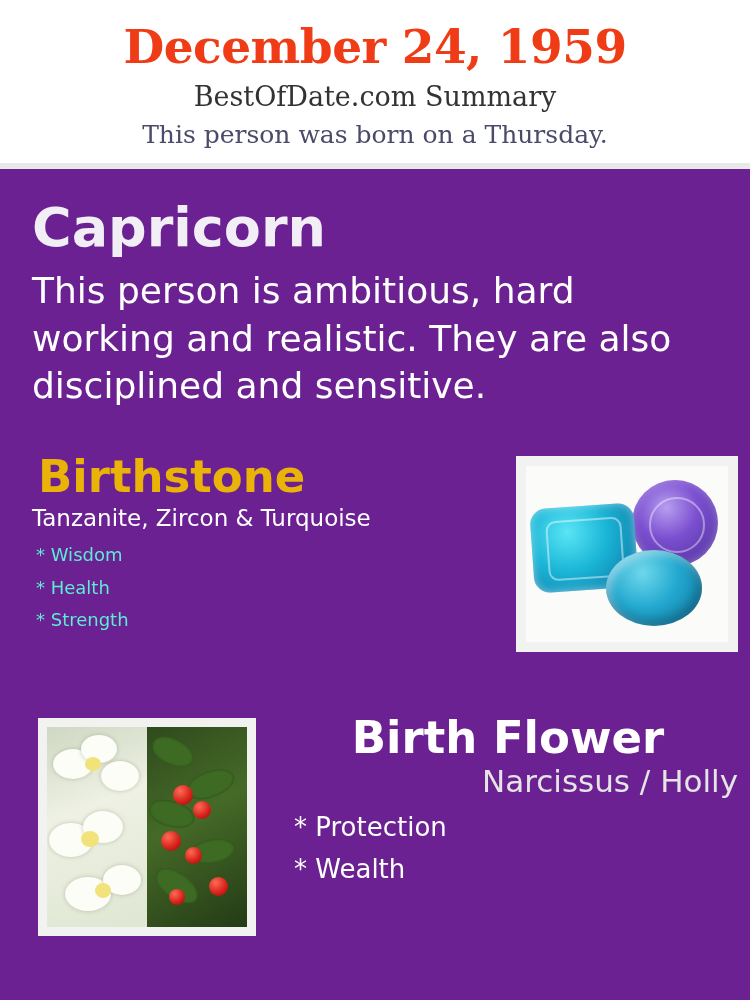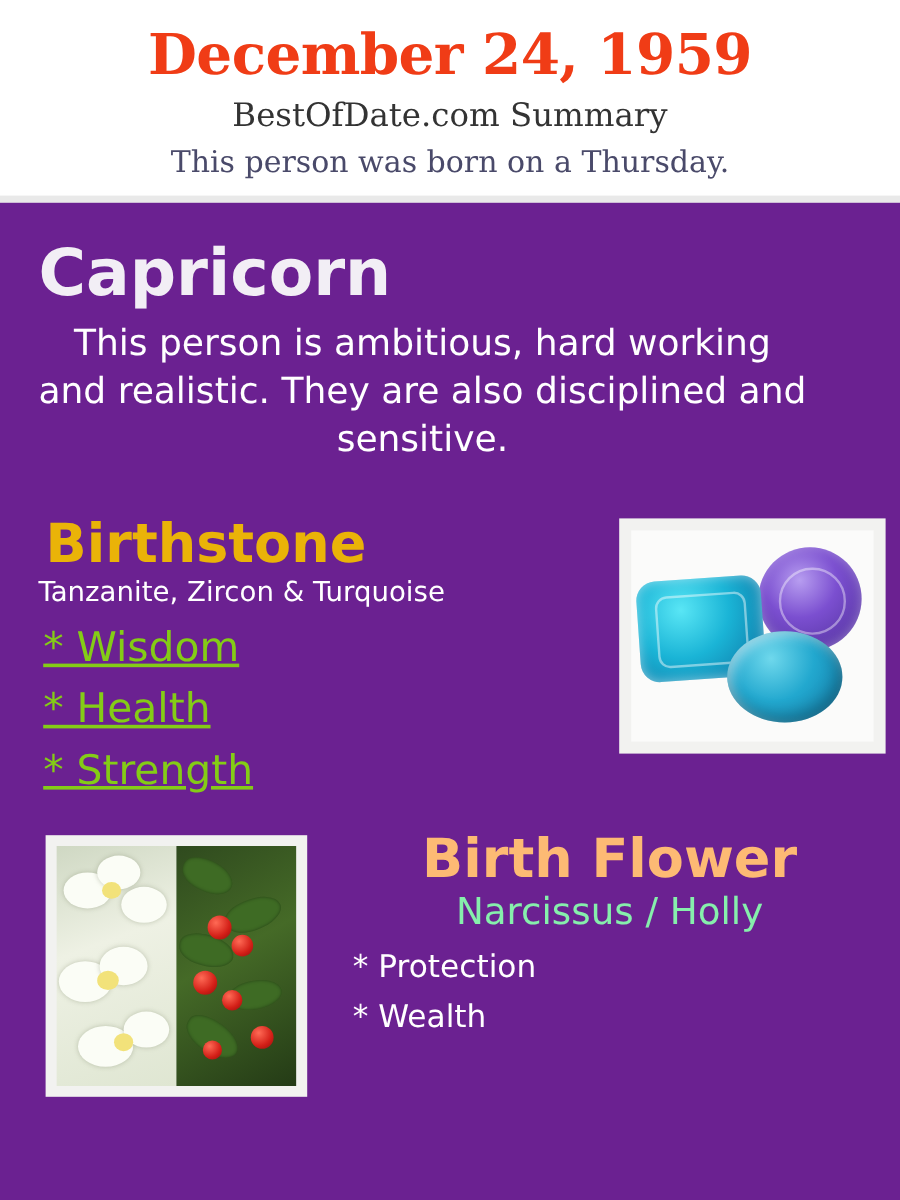--- a/index.html
+++ b/index.html
@@ -62,25 +62,24 @@
 
   .zodiac-name {
     color: #f2eef5;
     font-size: 54px;
     font-weight: bold;
     line-height: 1.0;
     margin: 8px 0 12px 2px;
   }
   .zodiac-desc {
     color: #ffffff;
-    font-size: 30px;
+    font-size: 36px;
     line-height: 1.32;
     margin: 0 12px 0 2px;
     max-width: 640px;
-    text-align: center;
   }
 
   
   .stone-block {
     margin-top: 44px;
     position: relative;
     min-height: 230px;
   }
   .stone-text {
     width: 440px;
@@ -91,25 +90,24 @@
     font-weight: bold;
     line-height: 1;
     margin: 0 0 6px 8px;
   }
   .stone-sub {
     color: #ffffff;
     font-size: 23px;
     margin: 0 0 14px 2px;
   }
   .bullet {
-    color: #84cc16;
-    font-size: 34px;
+    color: #5eead4;
+    font-size: 18px;
     margin: 0 0 12px 6px;
     line-height: 1.15;
-    text-decoration: underline;
   }
 
   .stone-photo {
     position: absolute;
     right: 0px;
     top: 2px;
     width: 222px;
     height: 196px;
     background: #f2f2f0;
     padding: 10px;
@@ -231,32 +229,32 @@
     border-radius: 40% 60% 45% 55%;
     transform: rotate(20deg);
     box-shadow: inset 0 0 3px rgba(0,0,0,0.4);
   }
 
   .flower-text {
     margin-left: 248px;
     padding-top: 0px;
   }
   .flower-title {
-    color: #fdba74;
+    color: #ffffff;
     font-size: 45px;
     font-weight: bold;
     line-height: 1.05;
     margin: 6px 0 2px 0;
     text-align: center;
   }
   .flower-sub {
-    color: #86efac;
+    color: #e5e5e5;
     font-size: 31px;
     margin: 0 0 14px 0;
-    text-align: center;
+    text-align: right;
   }
   .flower-bullet {
     color: #ffffff;
     font-size: 26px;
     margin: 0 0 12px 16px;
     line-height: 1.15;
   }
 </style>
 </head>
 <body>

